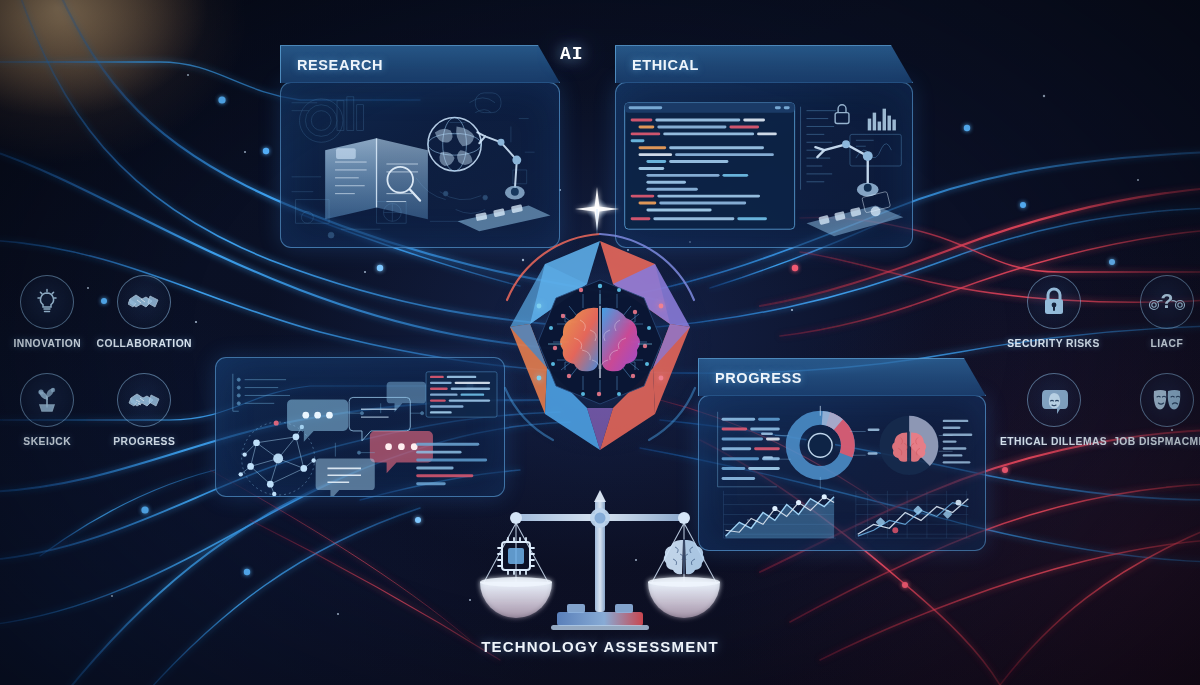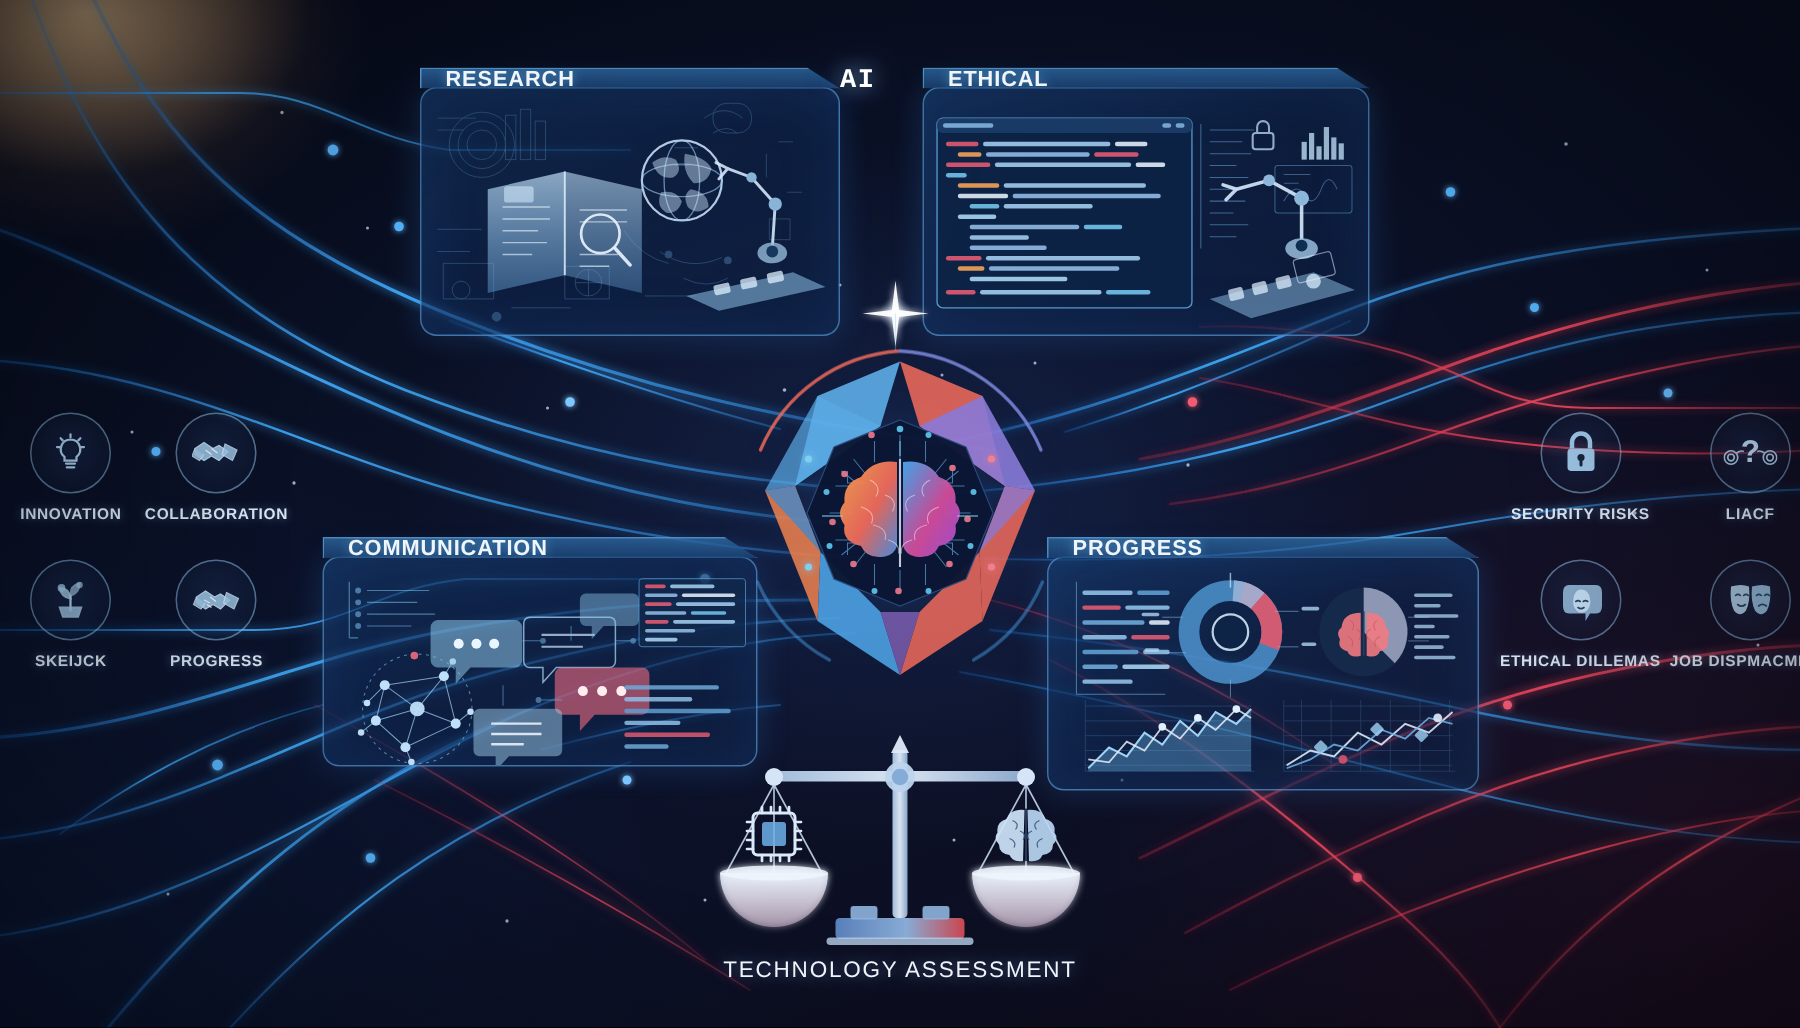--- a/index.html
+++ b/index.html
@@ -22,21 +22,21 @@
     overflow:hidden;
   }
 
   .layer { position:absolute; inset:0; }
   svg.layer { width:1200px; height:685px; }
 
   
   .panel { position:absolute; }
   .panel-tab {
     position:relative;
-    height:14px;
+    height:38px;
     display:flex; align-items:center;
     padding:0 34px 0 16px;
     color:#eef5fb;
     font-size:14.5px; font-weight:700; letter-spacing:.6px;
     background:linear-gradient(180deg, rgba(46,104,160,0.80), rgba(28,70,122,0.74));
     border:1px solid rgba(120,200,255,0.55);
     border-bottom:none;
     clip-path:polygon(0 0, calc(100% - 22px) 0, 100% 100%, 0 100%);
     text-shadow:0 0 7px rgba(120,200,255,0.55);
     z-index:3;
@@ -93,21 +93,21 @@
   
   #center-node { position:absolute; left:483px; top:228px; width:234px; height:234px; z-index:5; }
   #center-node svg { display:block; }
 
   
   #scales { position:absolute; left:475px; top:468px; width:250px; height:170px; z-index:4; }
   #scales svg { display:block; }
   #scales-label {
     position:absolute; left:440px; top:638px; width:320px;
     text-align:center;
-    color:#eef4fa; font-size:15px; font-weight:400; letter-spacing:1.2px;
+    color:#eef4fa; font-size:15px; font-weight:700; letter-spacing:1.2px;
     text-shadow:0 0 10px rgba(130,180,240,0.55);
     z-index:5;
   }
 </style>
 </head>
 <body>
 
 <div id="stage">
 
   <svg class="layer" viewBox="0 0 1200 685" preserveAspectRatio="none">
@@ -393,21 +393,20 @@
           </g>
           <g stroke="#dff0ff" fill="none" stroke-width="0.8" opacity="0.55">
             <rect x="248" y="116" width="26" height="16" rx="2" transform="rotate(-14 248 116)"></rect>
           </g>
         </g>
       </svg>
     </div>
   </div>
 
   <div class="panel" id="panel-comm">
-    <div class="panel-tab">COMMUNICATION</div>
     <div class="panel-body">
       <svg viewBox="0 0 290 140">
 
         <g stroke="#7cc0ec" fill="none" stroke-width="0.8" opacity="0.55">
           <circle cx="22" cy="22" r="1.6" fill="#7cc0ec"></circle>
             <path d="M28 22 h42"></path>
           <circle cx="22" cy="30" r="1.6" fill="#7cc0ec"></circle>
             <path d="M28 30 h34"></path>
           <circle cx="22" cy="38" r="1.6" fill="#7cc0ec"></circle>
             <path d="M28 38 h46"></path>

